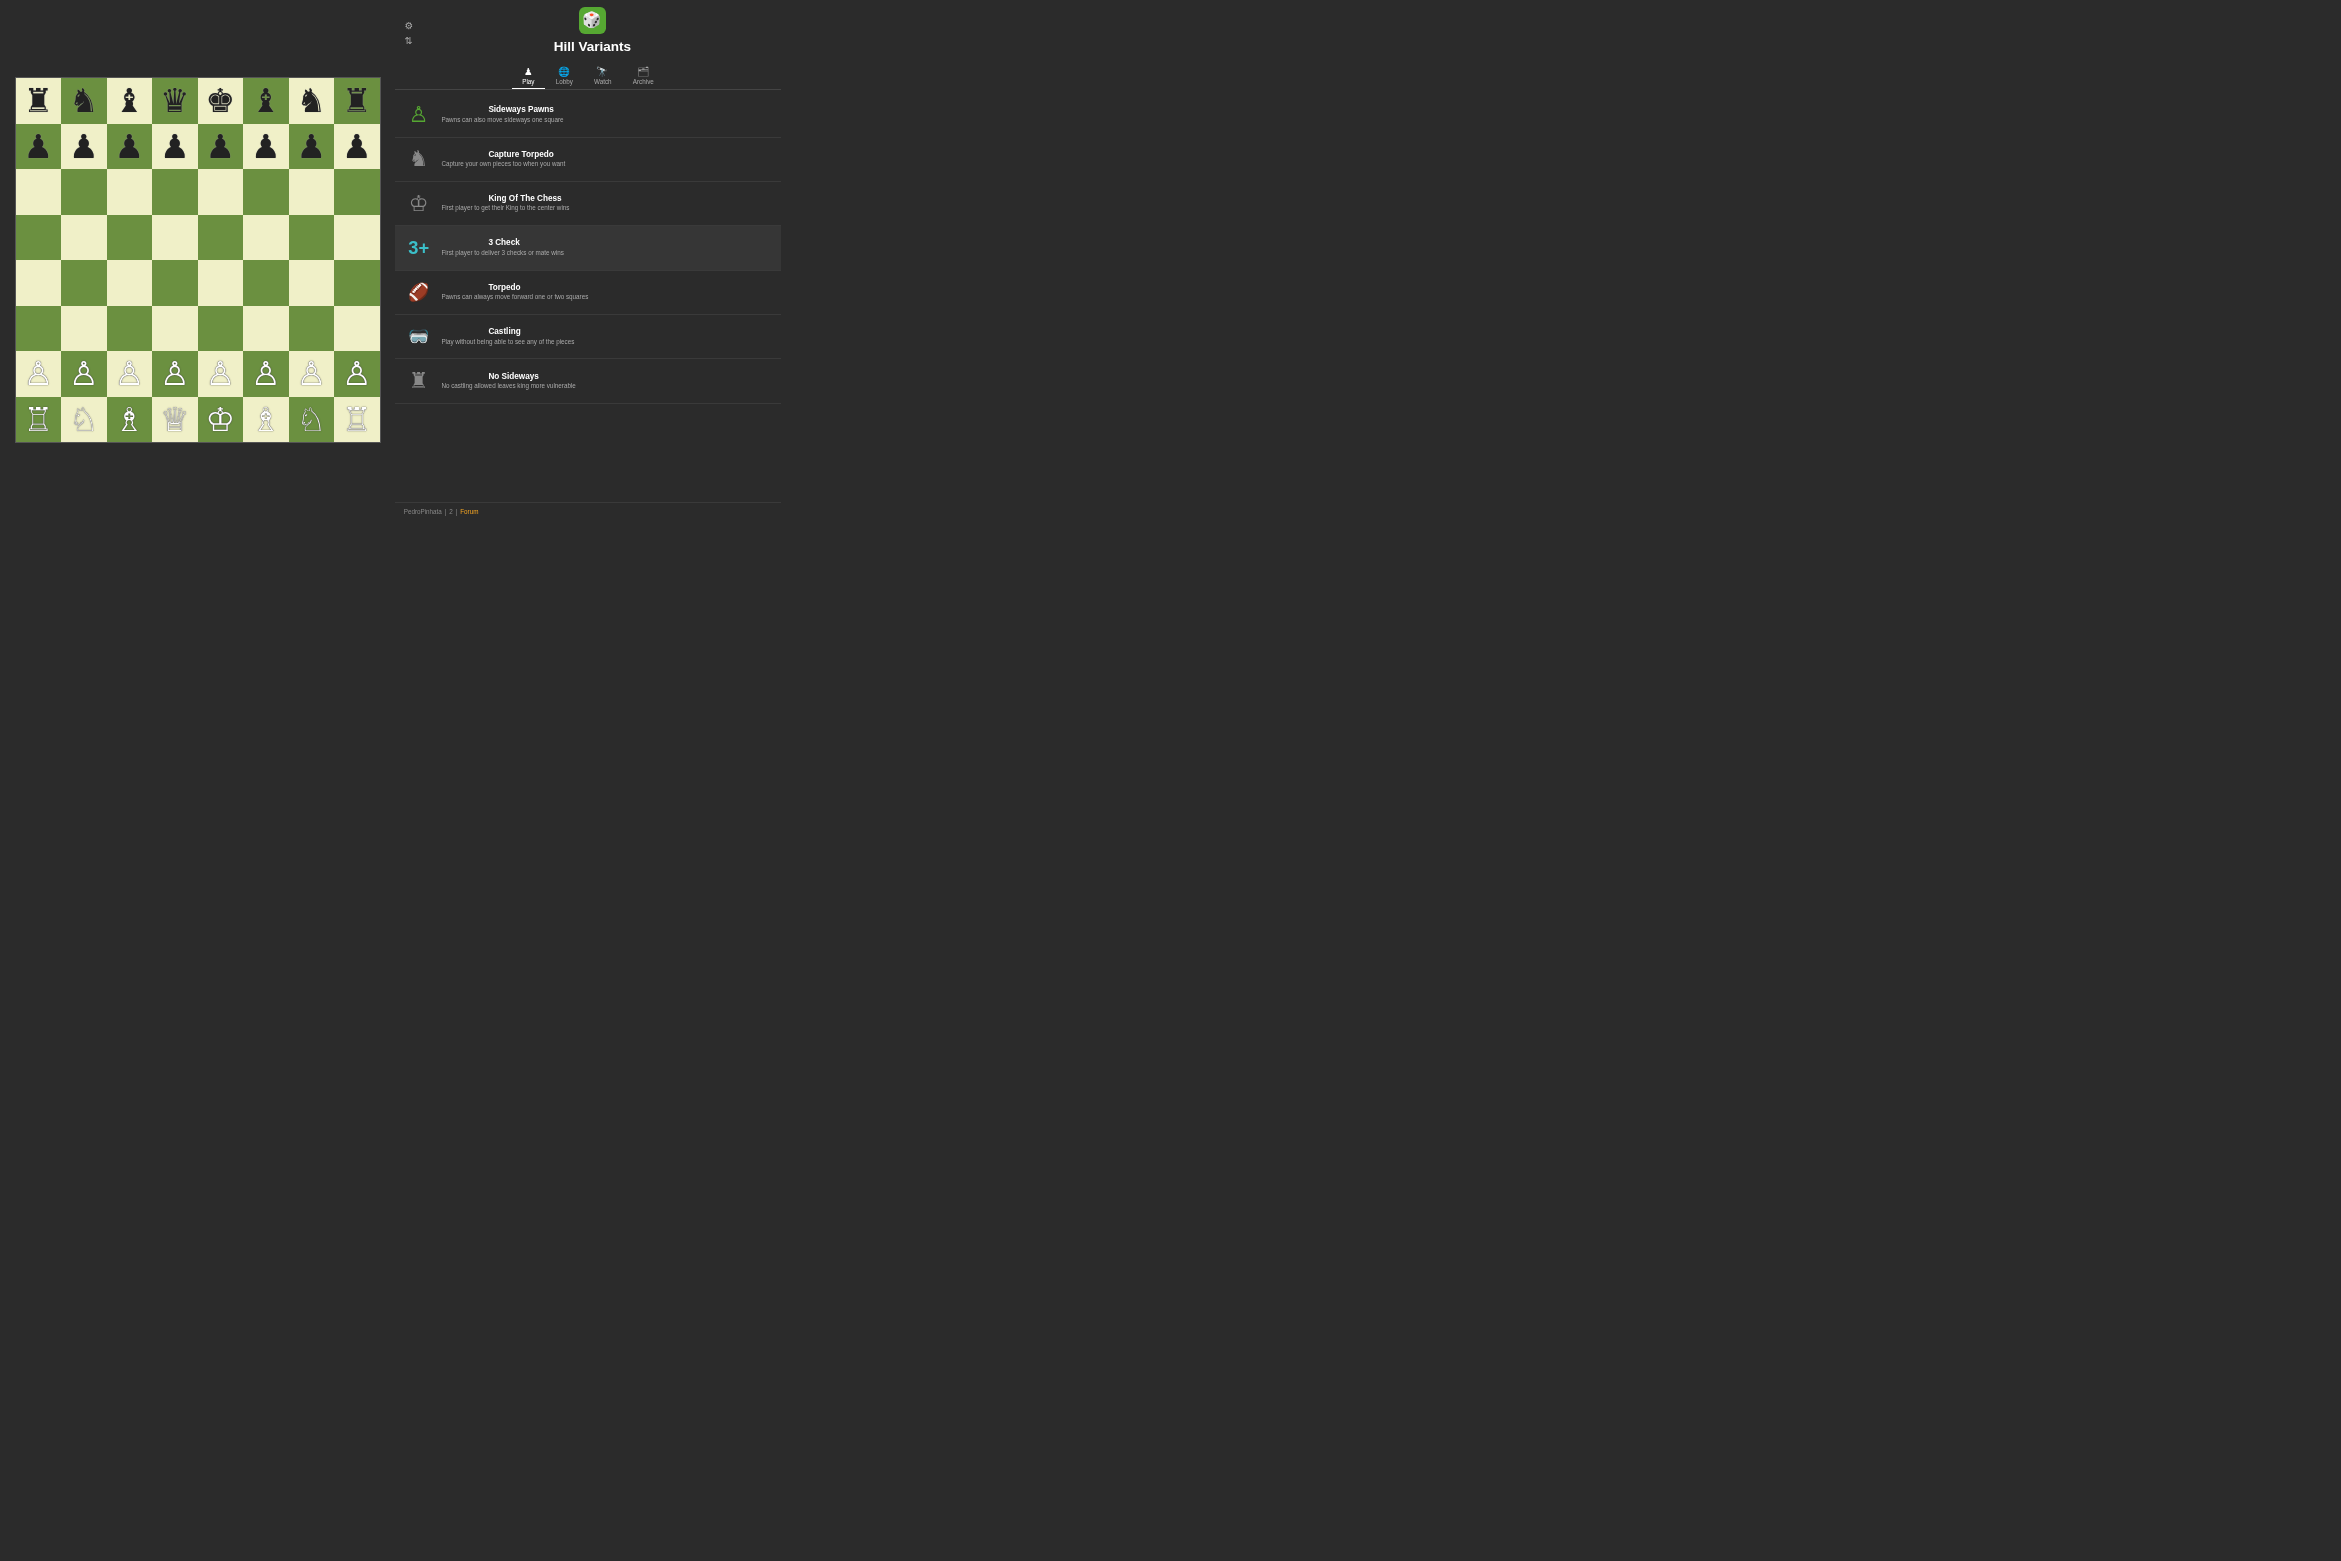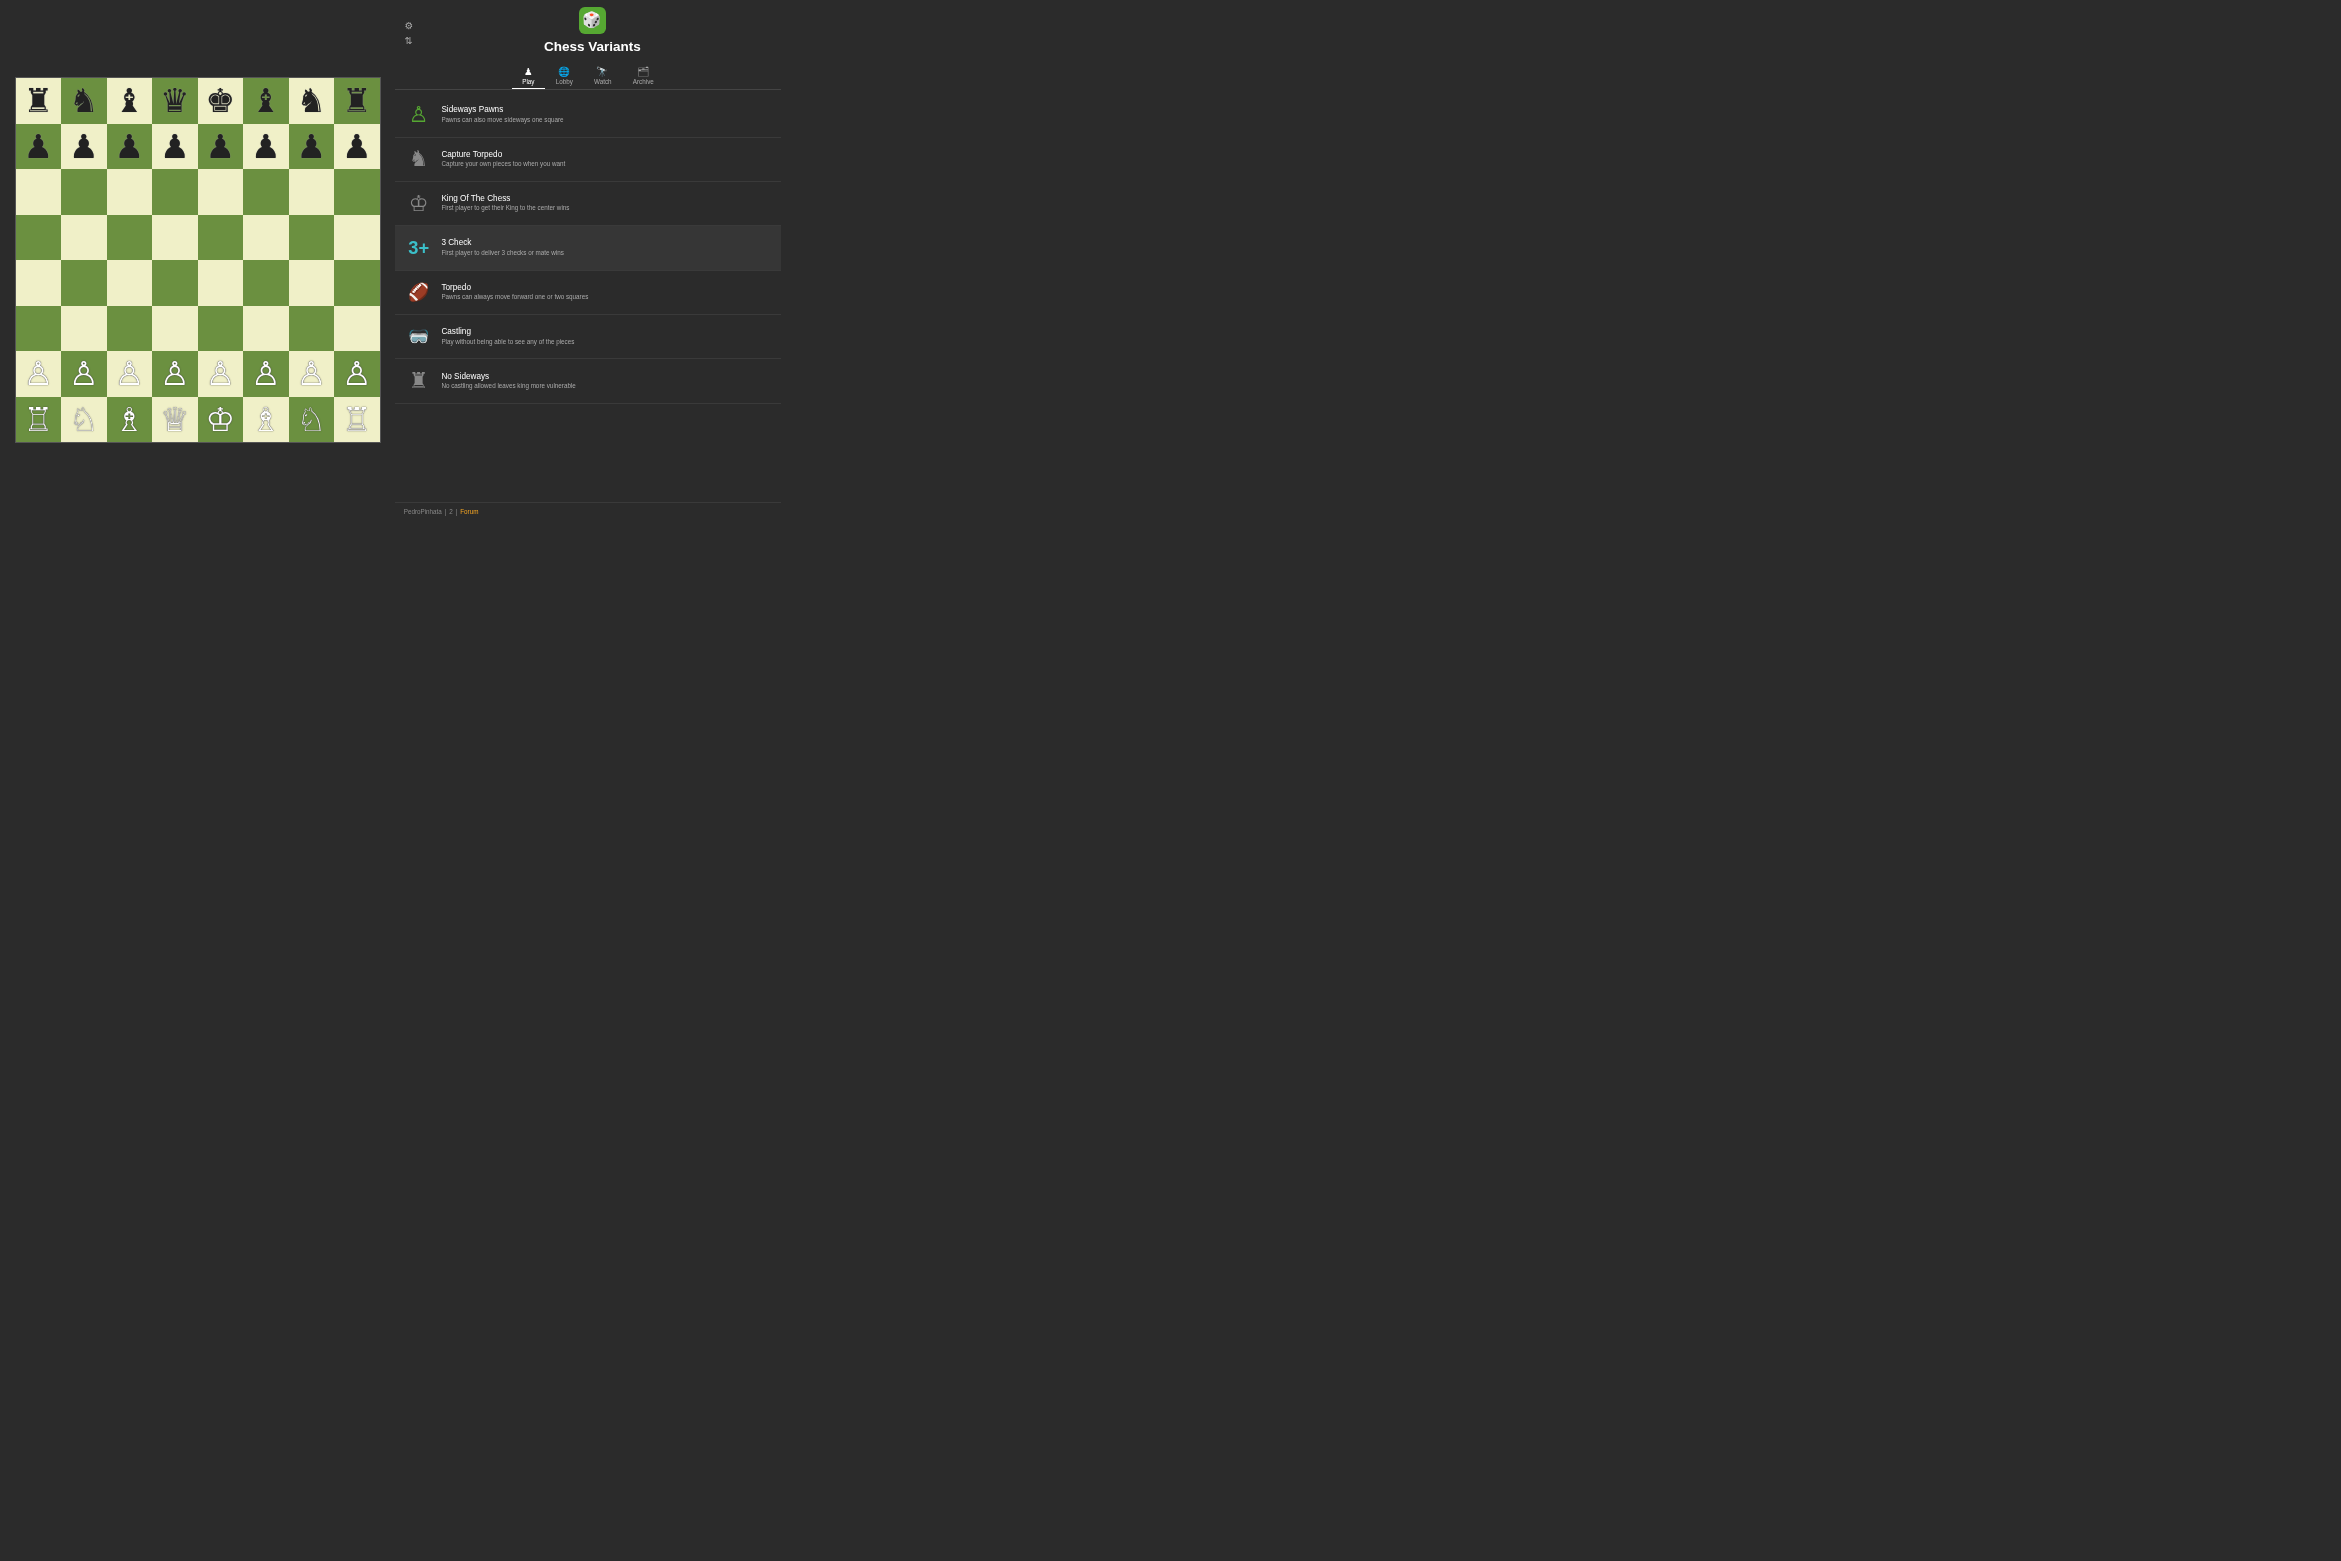--- a/index.html
+++ b/index.html
@@ -159,22 +159,23 @@
       justify-content: center;
       margin-right: 7.7px;
       font-size: 20px;
     }
 
     .variant-info { flex: 1; }
 
     .variant-name {
       color: #fff;
       font-size: 8.2px;
-      font-weight: normal;
+      font-weight: bold;
       margin-bottom: 1.4px;
+      margin-left: 47px;
     }
 
     .variant-desc {
       color: #aaa;
       font-size: 6.3px;
       line-height: 1.4;
     }
 
     
     .three-check-icon {
@@ -348,21 +349,21 @@
 
   <div class="sidebar-top">
     <div class="sidebar-icons-top">
       <span class="top-icon">⚙</span>
       <span class="top-icon">⇅</span>
     </div>
     <div class="sidebar-title-area">
       <div class="brand-icon">
         <span style="color:#fff;font-size:15.4px;">🎲</span>
       </div>
-      <div class="page-title">Chess Variants</div>
+      <div class="page-title">Hill Variants</div>
     </div>
   </div>
 
   <div class="nav-tabs" id="nav-tabs">
       <div class="nav-tab active">
         <span class="nav-tab-icon">♟</span>
         <span>Play</span>
       </div>
       <div class="nav-tab">
         <span class="nav-tab-icon">🌐</span>

